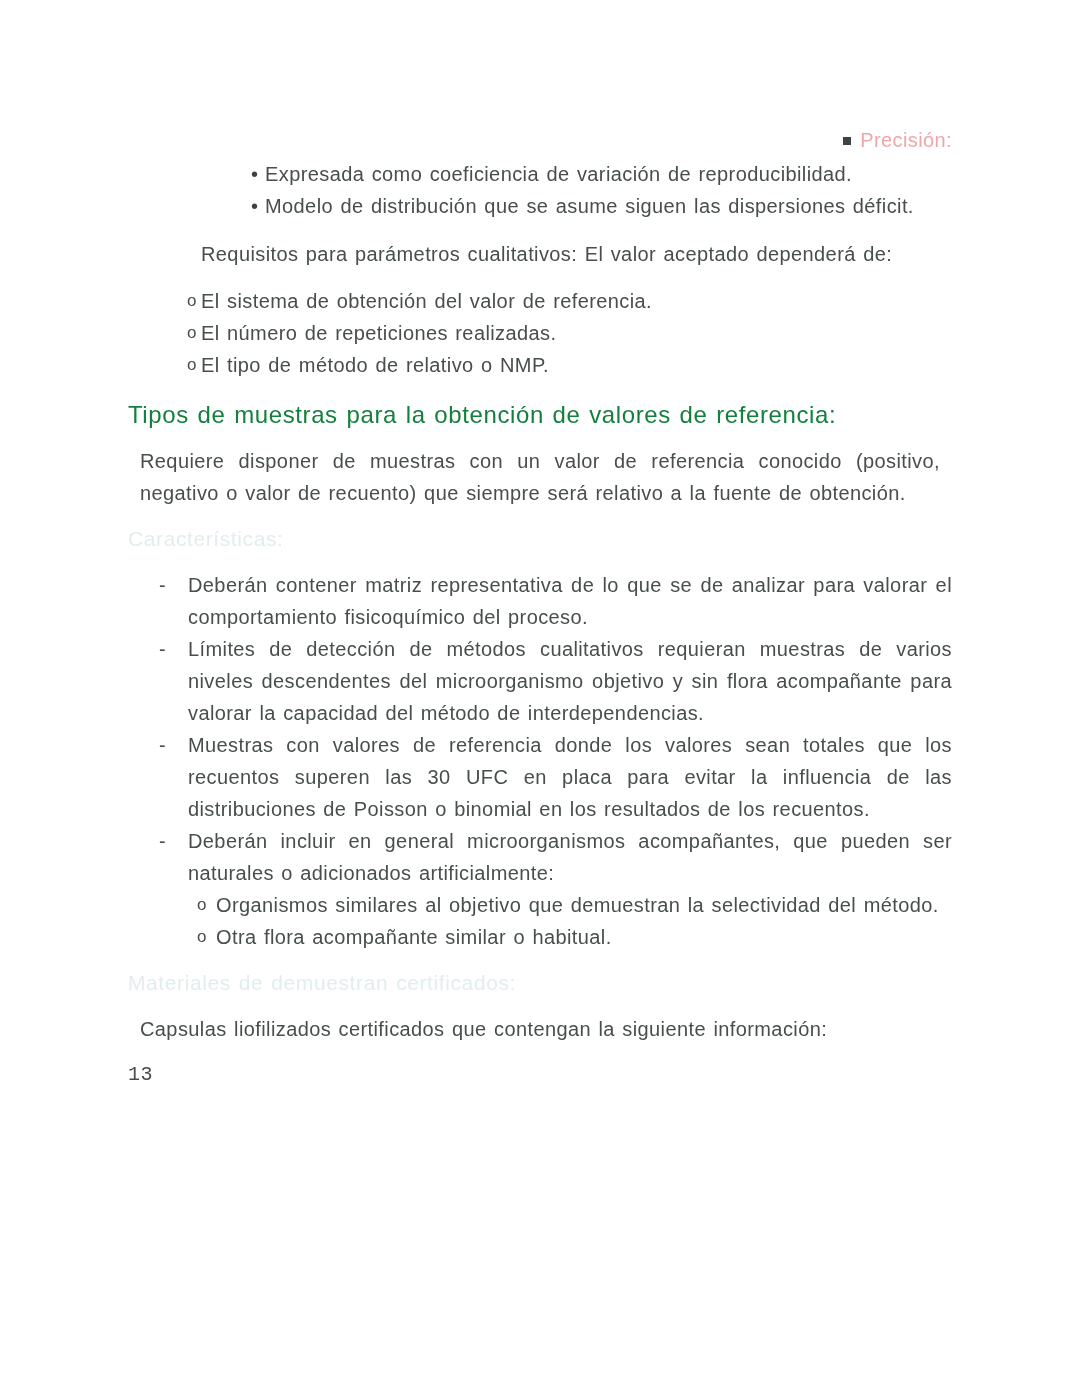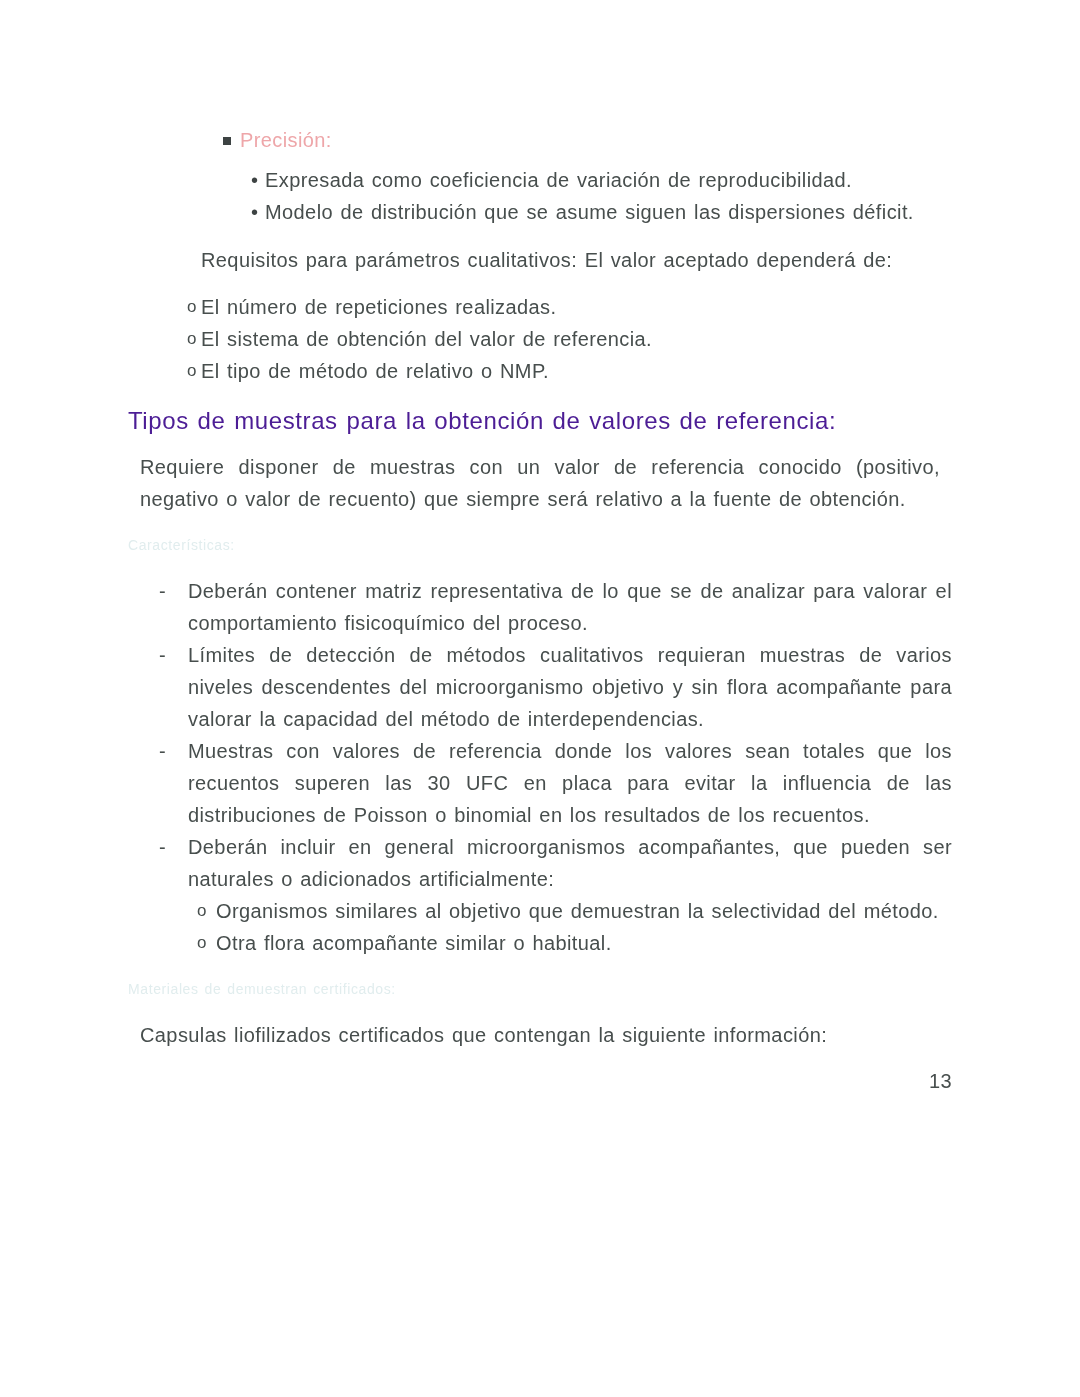--- a/index.html
+++ b/index.html
@@ -24,21 +24,21 @@
   }
   .page * { box-sizing: border-box; }
 
   ul { list-style: none; margin: 0; padding: 0; }
   li { position: relative; }
   p { margin: 12px; }
 
   .justify { text-align: justify; }
 
   
-  .precision-row { padding-left: 95px; margin-bottom: 8px; }
+  .precision-row { padding-left: 95px; margin-bottom: 2px; text-align: right; }
   .sq-bullet {
     display: inline-block;
     width: 8px; height: 8px;
     background: #3d4343;
     margin-right: 9px;
     vertical-align: 2px;
   }
   .pink-inline { color: #eea6a9; }
 
   
@@ -62,28 +62,28 @@
     position: absolute;
     left: 59px;
     font-size: 17px;
   }
 
   
   .h-pink {
     font-size: 24px;
     line-height: 34px;
     font-weight: 400;
-    color: #4c1d95;
+    color: #15803d;
     margin: 0 0 13px 0;
     letter-spacing: 0.6px;
   }
 
   
   .h-teal {
-    font-size: 14px;
+    font-size: 21px;
     line-height: 32px;
     font-weight: 400;
     color: #e1edee;
     margin: 0 0 14px 0;
     letter-spacing: 0.6px;
   }
 
   .body-para { margin-bottom: 14px; }
 
   
@@ -99,21 +99,22 @@
   .lvl-o-nested > li { padding-left: 28px; }
   .lvl-o-nested > li::before {
     content: "o";
     position: absolute;
     left: 9px;
     font-size: 17px;
   }
 
   .page-footer {
     margin-top: 8px;
-    text-align: right;
+    text-align: left;
+    font-family: Liberation Mono, monospace;
   }
 </style>
 </head>
 <body>
 
 <div class="page">
 
   <div class="precision-row">
     <span class="sq-bullet"></span><span class="pink-inline">Precisión:</span>
   </div>
@@ -124,24 +125,24 @@
     </li>
     <li class="justify">
       <span>Modelo de distribución que se asume siguen las dispersiones déficit.</span>
     </li>
   </ul>
 
   <p class="p-indent justify">Requisitos para parámetros cualitativos: El valor aceptado dependerá de:</p>
 
   <ul class="lvl-o">
     <li>
-      <span>El número de repeticiones realizadas.</span>
+      <span>El sistema de obtención del valor de referencia.</span>
     </li>
     <li>
-      <span>El sistema de obtención del valor de referencia.</span>
+      <span>El número de repeticiones realizadas.</span>
     </li>
     <li>
       <span>El tipo de método de relativo o NMP.</span>
     </li>
   </ul>
 
   <h2 class="h-pink">Tipos de muestras para la obtención de valores de referencia:</h2>
 
   <p class="body-para justify">Requiere disponer de muestras con un valor de referencia conocido (positivo, negativo o valor de recuento) que siempre será relativo a la fuente de obtención.</p>
 

